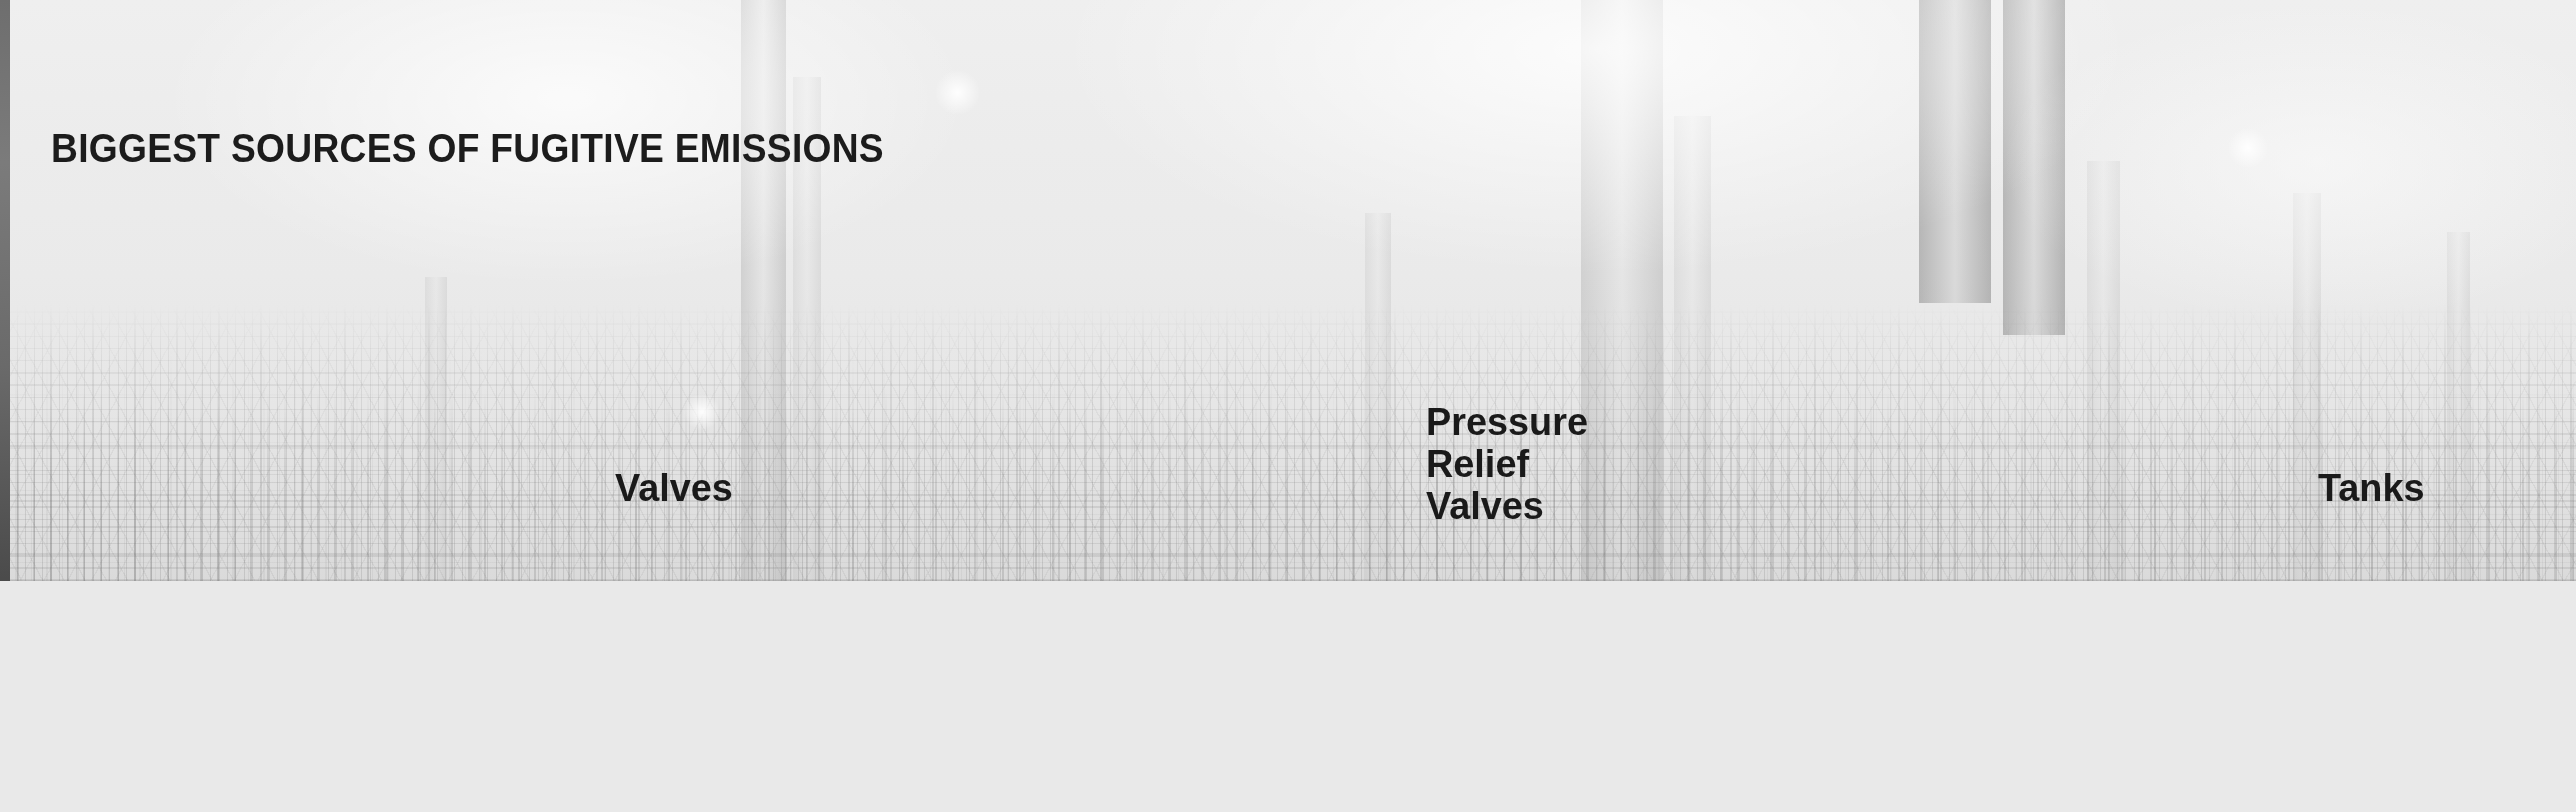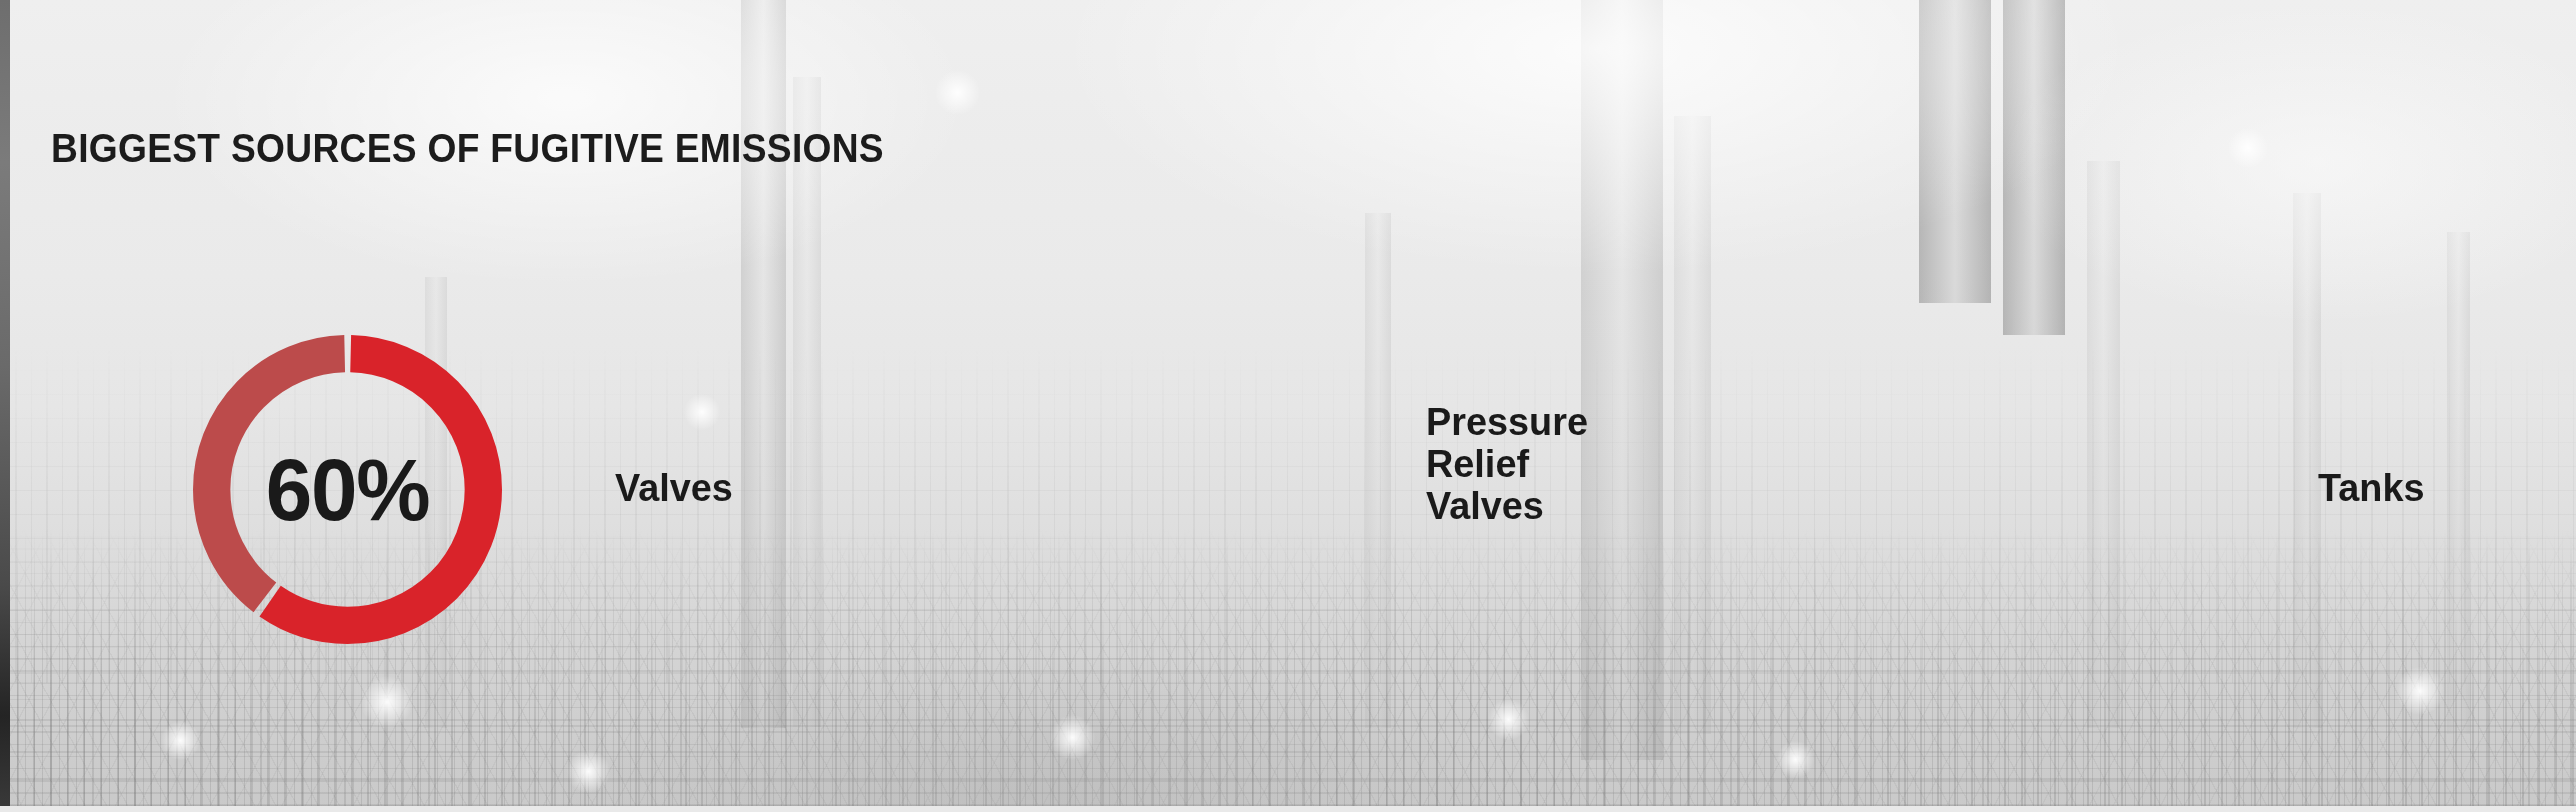--- a/index.html
+++ b/index.html
@@ -1,21 +1,21 @@
 <!DOCTYPE html>
 <html style="font-size:10.3px"><head>
 <meta charset="utf-8">
 <style>
   html,body{margin:0;padding:0;}
   body{
     width:2576px;height:813px;overflow:hidden;
     font-family:"Liberation Sans", sans-serif;
     background:#e9e9e9;
   }
-  #stage{position:relative;width:2576px;height:806px;overflow:hidden;background:#ededed;}
+  #stage{position:relative;width:2576px;height:581px;overflow:hidden;background:#ededed;}
 
   
   #bg{position:absolute;inset:0;overflow:hidden;}
   .bg-sky{
     position:absolute;left:0;top:0;width:2576px;height:813px;
     background:linear-gradient(to bottom,
       #efefef 0%, #ececec 18%, #eaeaea 34%,
       #e6e6e6 50%, #dedede 66%, #d4d4d4 80%, #cdcdcd 92%, #c9c9c9 100%);
   }
   .bg-haze{
@@ -127,29 +127,20 @@
     <div class="spark" style="left:567px;top:750px;width:43px;height:43px;"></div>
     <div class="spark" style="left:1777px;top:741px;width:37px;height:37px;"></div>
 
     <div class="edge-strip"></div>
   </div>
 
   <div id="fg">
 
     <div id="title">BIGGEST SOURCES OF FUGITIVE EMISSIONS</div>
 
-    <div class="donut" style="left:193px;top:335px;width:309px;height:309px;">
-      <svg viewBox="0 0 480 480" width="309" height="309">
-
-        <path fill="none" stroke="#BC4B4B" stroke-width="58" d="M 240 240 m 0 0 L 240 240" style="display:none"></path>
-        <circle cx="240" cy="240" r="211" fill="none" stroke="#BC4B4B" stroke-width="58" stroke-dasharray="520.3008399259571 805.4512598889356" stroke-dashoffset="-800.4512598889356" transform="rotate(-90 240 240)"></circle>
-        <circle cx="240" cy="240" r="211" fill="none" stroke="#D9232A" stroke-width="58" stroke-dasharray="785.4512598889356 540.3008399259571" stroke-dashoffset="-5" transform="rotate(-90 240 240)"></circle>
-      </svg>
-      <div class="pct">60%</div>
-    </div>
     <div class="cat-label" style="left:615px;top:467px;">Valves</div>
 
     <div class="cat-label" style="left:1426px;top:401px;">Pressure
 Relief
 Valves</div>
 
     <div class="cat-label" style="left:2318px;top:467px;">Tanks</div>
 
   </div>
 </div>

